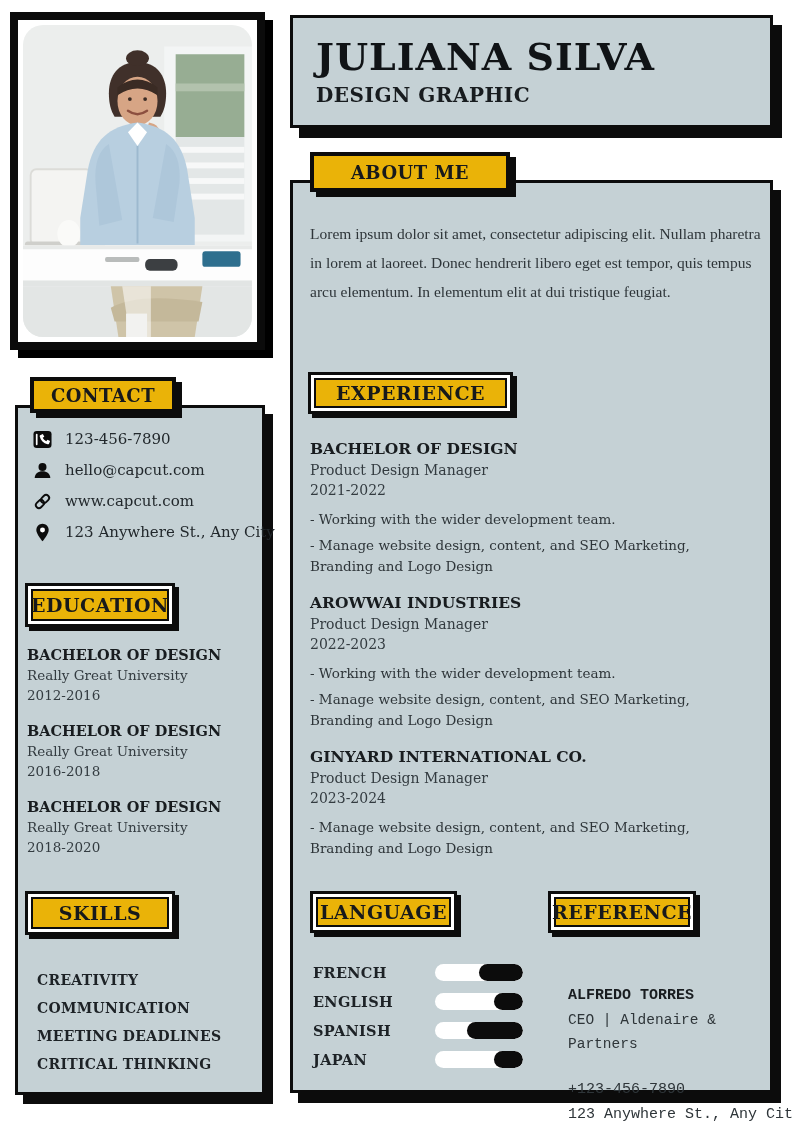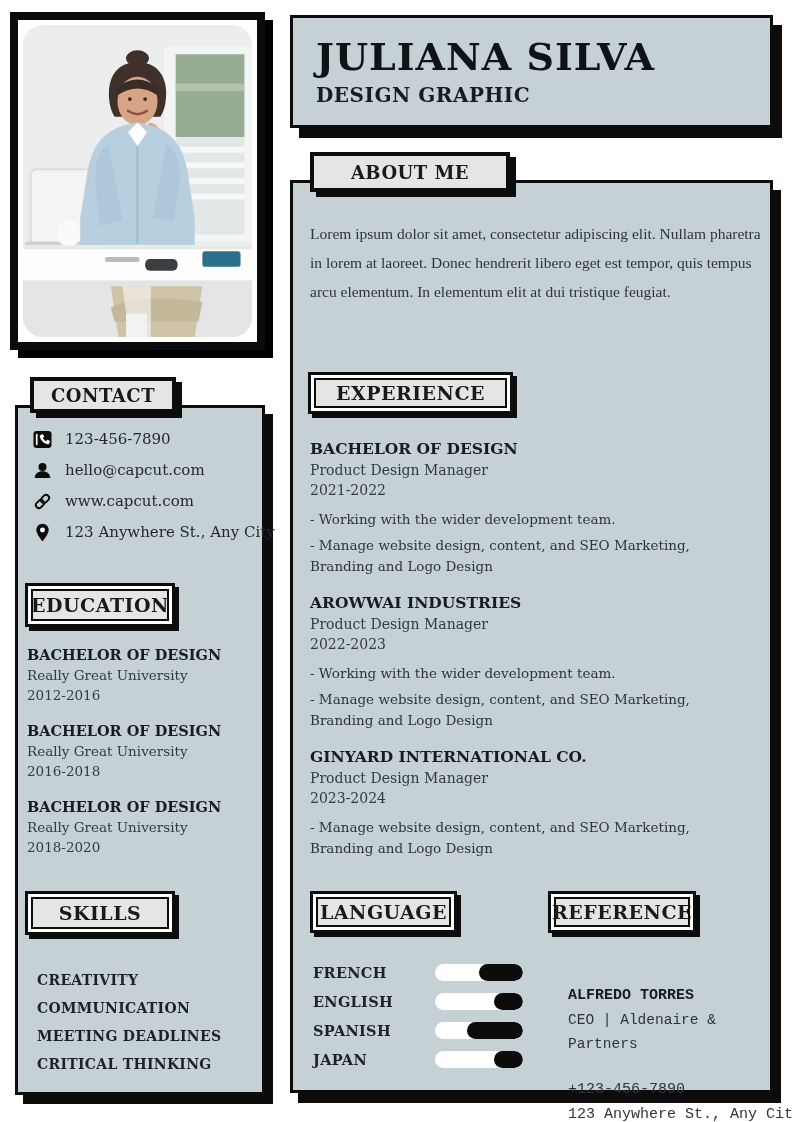--- a/index.html
+++ b/index.html
@@ -2,21 +2,21 @@
 <html><head>
 <meta charset="utf-8">
 <style>
   * { margin:0; padding:0; box-sizing:border-box; }
   html,body { background:#ffffff; }
   body { font-family:"DejaVu Serif","Liberation Serif",serif; color:#14171a; }
   .page { position:relative; width:793px; height:1122px; background:#ffffff; overflow:hidden; }
 
   
   .panel { position:absolute; background:#c5d1d5; border:3px solid #0c0c0c; box-shadow:8px 9px 0 #0c0c0c; }
-  .hdr { position:absolute; background:#e5e5e5; display:flex; align-items:center; justify-content:center;
+  .hdr { position:absolute; background:#eab308; display:flex; align-items:center; justify-content:center;
          font-weight:bold; color:#17191b; letter-spacing:.5px; z-index:5; }
   .hdr-top { border:4px solid #0c0c0c; box-shadow:6px 5px 0 #0c0c0c; font-size:18px; }
   .hdr-inner { border:3px solid #0c0c0c; font-size:19px;
          box-shadow: inset 0 0 0 3px #ffffff, inset 0 0 0 5px #0c0c0c, 4px 4px 0 #0c0c0c; }
 
   
   .photo-frame { position:absolute; left:10px; top:12px; width:255px; height:338px;
                  background:#ffffff; border:8px solid #0b0b0b; padding:5px; box-shadow:8px 8px 0 #000; }
   .photo-frame svg { width:100%; height:100%; border-radius:20px; display:block; }
 

